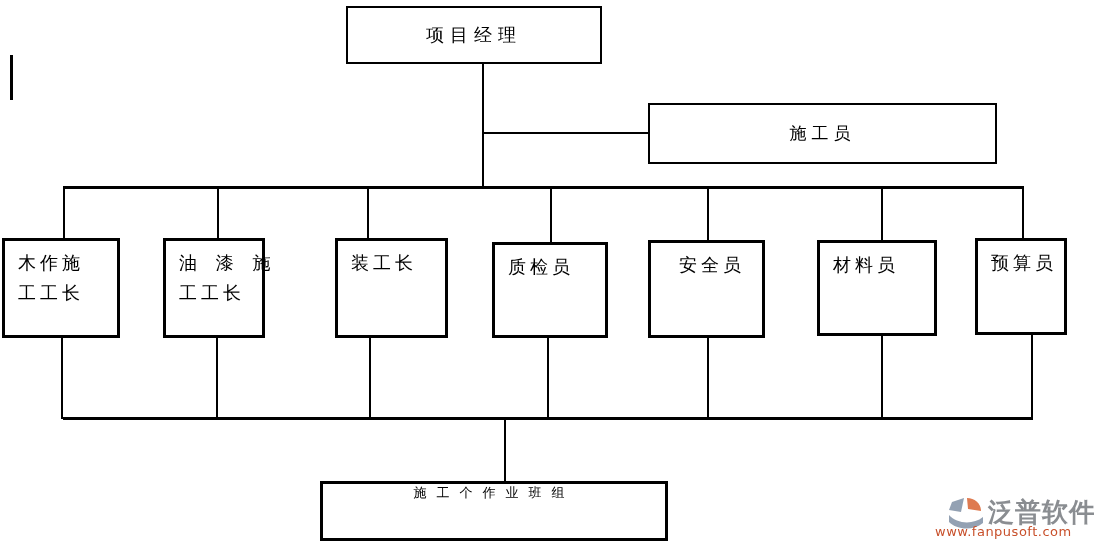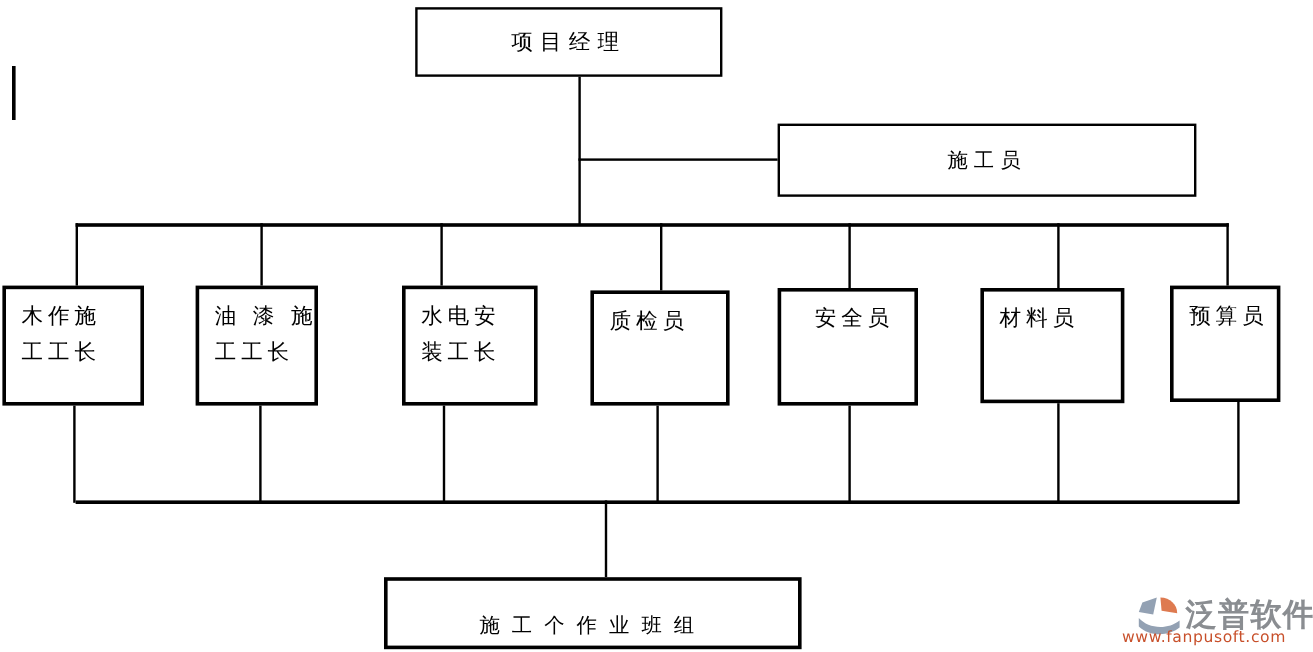--- a/index.html
+++ b/index.html
@@ -11,35 +11,36 @@
     font-family:"DejaVu Sans","Liberation Sans",sans-serif;
     color:#000;
   }
   .box{
     position:absolute;
     border:2px solid #000;
     background:#fff;
     box-sizing:border-box;
     font-size:18px;
     letter-spacing:6px;
+    font-family:Liberation Mono, monospace;
   }
   .box.thick{border-width:3px;}
   .box.center{display:flex;align-items:center;justify-content:center;}
   .rowbox{
     padding:8px 0 0 13px;
     line-height:30px;
     letter-spacing:4px;
     font-size:18px;
   }
   .rowbox .bline{display:block;white-space:pre;}
   .bottom-align{
-    display:flex;align-items:flex-end;justify-content:center;
+    display:flex;align-items:flex-start;justify-content:center;
     padding-bottom:5px;
     letter-spacing:10px;
-    font-size:17px;
+    font-size:13px;
   }
   .line{position:absolute;background:#000;}
   
   #watermark{position:absolute;left:933px;top:495px;width:160px;height:46px;}
   #wm-logo{position:absolute;left:15px;top:2px;}
   #wm-brand{
     position:absolute;left:55px;top:0px;
     font-size:26px;font-weight:600;color:#8a8d91;letter-spacing:1px;
     white-space:nowrap;
   }
@@ -79,21 +80,20 @@
 
   <div class="box thick rowbox" style="left:2px;top:238px;width:118px;height:100px;">
     <span class="bline">木作施</span>
     <span class="bline">工工长</span>
   </div>
   <div class="box thick rowbox" style="left:163px;top:238px;width:102px;height:100px;">
     <span class="bline">油 漆 施</span>
     <span class="bline">工工长</span>
   </div>
   <div class="box thick rowbox" style="left:335px;top:238px;width:113px;height:100px;">
-    <span class="bline">水电安</span>
     <span class="bline">装工长</span>
   </div>
   <div class="box thick rowbox" style="left:492px;top:242px;width:116px;height:96px;">
     <span class="bline">质检员</span>
   </div>
   <div class="box thick rowbox" style="left:648px;top:240px;width:117px;height:98px;padding-left:28px;">
     <span class="bline">安全员</span>
   </div>
   <div class="box thick rowbox" style="left:817px;top:240px;width:120px;height:96px;">
     <span class="bline">材料员</span>

